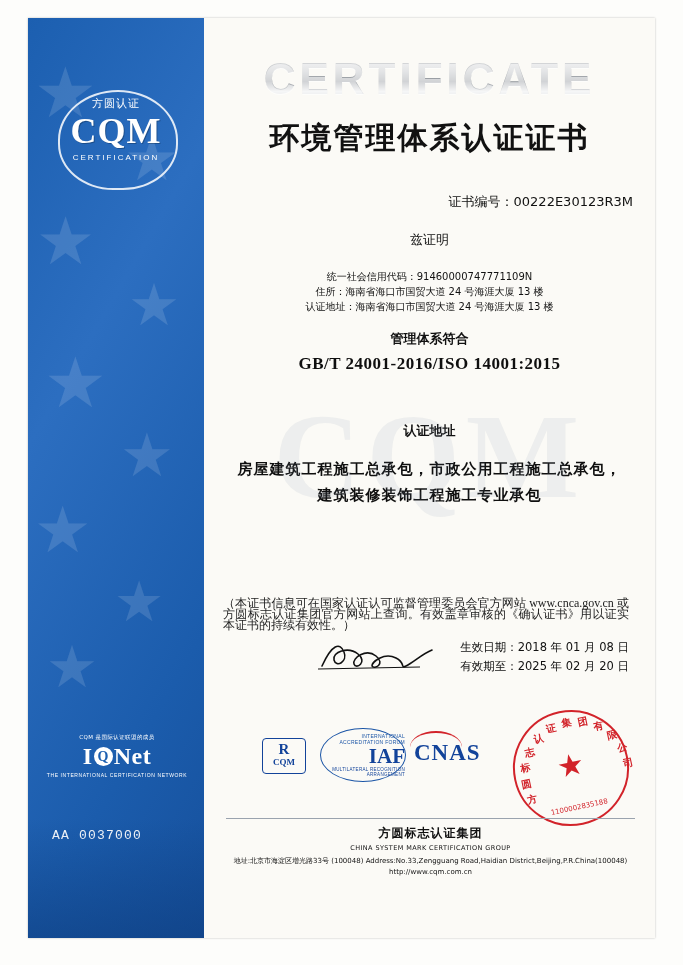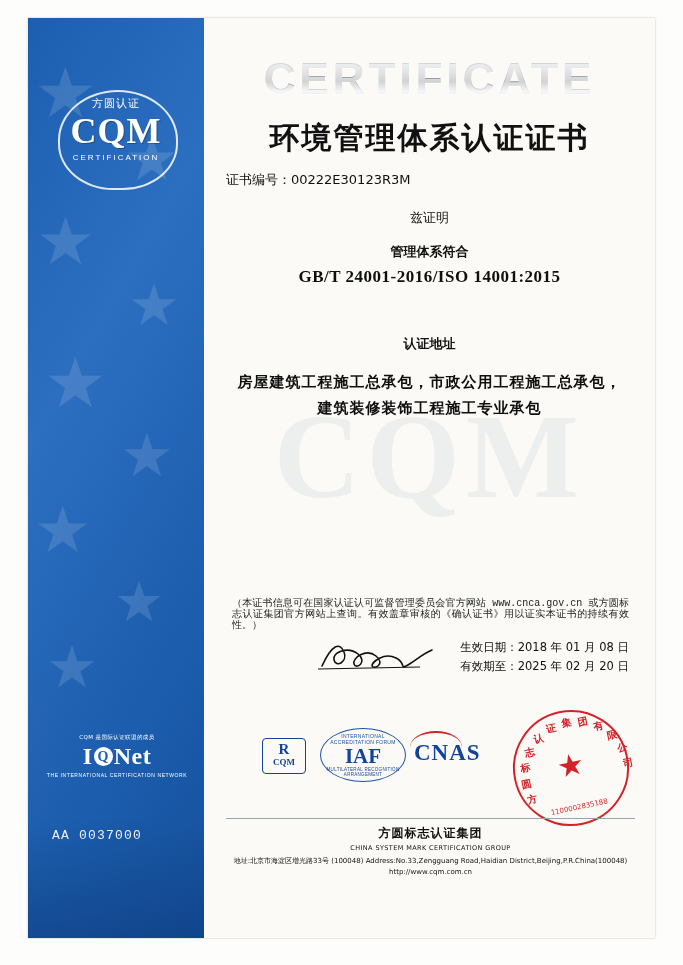--- a/index.html
+++ b/index.html
@@ -179,22 +179,22 @@
   .title-cn {
     text-align: center;
     margin-top: 14px;
     font-size: 30px;
     font-weight: bold;
     color: #111;
     letter-spacing: 2px;
     font-family: "DejaVu Sans", sans-serif;
   }
   .cert-no {
-    text-align: left;
-    margin-top: 12px;
+    text-align: right;
+    margin-top: 34px;
     font-size: 13px;
     color: #111;
     font-family: "DejaVu Sans", sans-serif;
   }
   .hereby {
     text-align: center;
     margin-top: 20px;
     font-size: 13px;
     color: #111;
     font-family: "DejaVu Sans", sans-serif;
@@ -246,28 +246,28 @@
     margin-top: 16px;
     font-size: 15px;
     font-weight: bold;
     line-height: 26px;
     color: #0f0f0f;
     letter-spacing: 1px;
     font-family: "DejaVu Sans", sans-serif;
   }
   .note {
     position: absolute;
-    left: 28px;
+    left: 19px;
     right: 26px;
     top: 580px;
-    font-size: 10px;
+    font-size: 12px;
     line-height: 11px;
     color: #222;
     text-align: justify;
-    font-family: Liberation Mono, monospace;
+    font-family: Liberation Serif, serif;
   }
   .dates {
     position: absolute;
     right: 26px;
     top: 620px;
     text-align: left;
     font-size: 11.5px;
     line-height: 19px;
     color: #111;
     font-family: "DejaVu Sans", sans-serif;
@@ -299,21 +299,21 @@
   }
   .logo-rcqm .r { font-size: 15px; font-weight: bold; line-height: 16px; margin-top: 2px;}
   .logo-rcqm .c { font-size: 9px; font-weight: bold; line-height: 10px;}
   .logo-iaf {
     position: absolute;
     left: 58px; top: 10px;
     width: 84px; height: 52px;
     border-radius: 50%;
     border: 1.4px solid #1b55a6;
     color: #12439a;
-    text-align: center;
+    text-align: right;
   }
   .logo-iaf .arc-top { font-size: 5px; letter-spacing: 0.3px; margin-top: 4px; color:#1b55a6;}
   .logo-iaf .word { font-size: 21px; font-weight: bold; font-family: "Liberation Serif", serif; line-height: 22px;}
   .logo-iaf .arc-bot { font-size: 4.5px; letter-spacing: 0.3px;}
   .logo-cnas {
     position: absolute;
     left: 152px; top: 22px;
     color: #12439a;
   }
   .logo-cnas .word {
@@ -449,20 +449,25 @@
     </div>
 
     <div class="content">
       <div class="watermark">CQM</div>
 
       <div class="cert-word">CERTIFICATE</div>
       <div class="title-cn">环境管理体系认证证书</div>
       <div class="cert-no">证书编号：00222E30123R3M</div>
       <div class="hereby">兹证明</div>
 
+      <div class="meta">
+        <div>统一社会信用代码：91460000747771109N</div>
+        <div>住所：海南省海口市国贸大道 24 号海涯大厦 13 楼</div>
+        <div>认证地址：海南省海口市国贸大道 24 号海涯大厦 13 楼</div>
+      </div>
 
       <div class="std-label">管理体系符合</div>
       <div class="std-value">GB/T 24001-2016/ISO 14001:2015</div>
 
       <div class="scope-label">认证地址</div>
       <div class="scope-body">
         <div>房屋建筑工程施工总承包，市政公用工程施工总承包，</div>
         <div>建筑装修装饰工程施工专业承包</div>
       </div>
 

